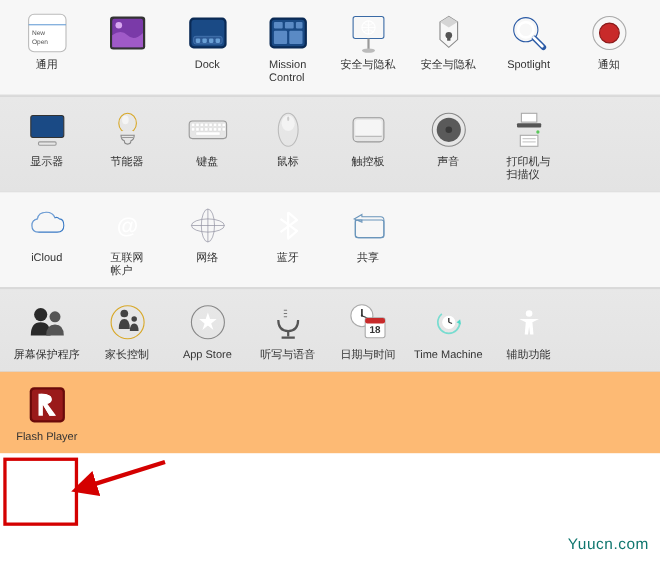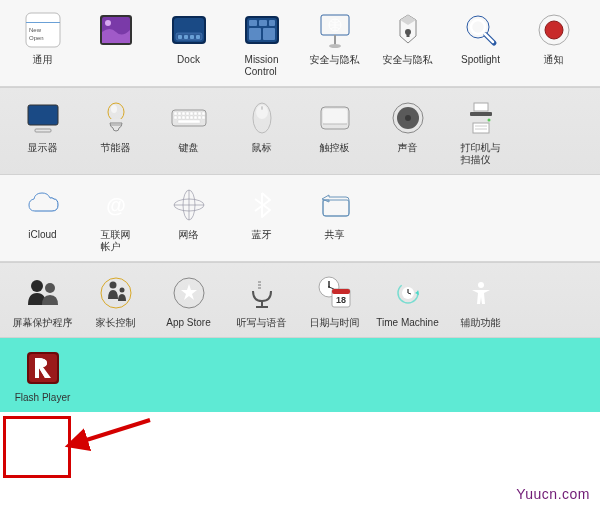--- a/index.html
+++ b/index.html
@@ -1,25 +1,25 @@
 <!DOCTYPE html>
 <html><head>
 <meta charset="utf-8">
 <style>
 * { margin: 0; padding: 0; box-sizing: border-box; }
 body { width: 600px; height: 510px; font-family: "Lucida Grande", "Helvetica Neue", sans-serif; font-size: 10px; background: #fff; overflow: hidden; position: relative; }
 .row { display: flex; align-items: flex-start; padding: 10px 6px 8px; }
 .row.alt { background: linear-gradient(#e8e8e8, #e3e3e3); border-top: 1px solid #d2d2d2; border-bottom: 1px solid #d2d2d2; }
 .row.plain { background: #f7f7f7; border-bottom: 1px solid #d6d6d6; }
-.row.bottom { background: #5eead4; }
+.row.bottom { background: #fdba74; }
 .pref { width: 73px; display: flex; flex-direction: column; align-items: center; cursor: pointer; text-align: left; }
 .iconwrap { width: 40px; height: 40px; display: flex; align-items: center; justify-content: center; margin-bottom: 4px; }
 .lbl { color: #333; line-height: 12px; }
 .highlight { position: absolute; border: 3px solid #d40000; }
-.watermark { position: absolute; right: 10px; bottom: 8px; color: #701a75; font-size: 14px; font-family: "Helvetica Neue", Arial; letter-spacing: 0.5px; }
+.watermark { position: absolute; right: 10px; bottom: 8px; color: #0f766e; font-size: 14px; font-family: "Helvetica Neue", Arial; letter-spacing: 0.5px; }
 svg { display: block; }
 </style>
 </head>
 <body>
 
 <div id="container">
     <div class="row plain">
       <div class="pref">
         <div class="iconwrap">
           <svg width="40" height="40" viewBox="0 0 40 40">

